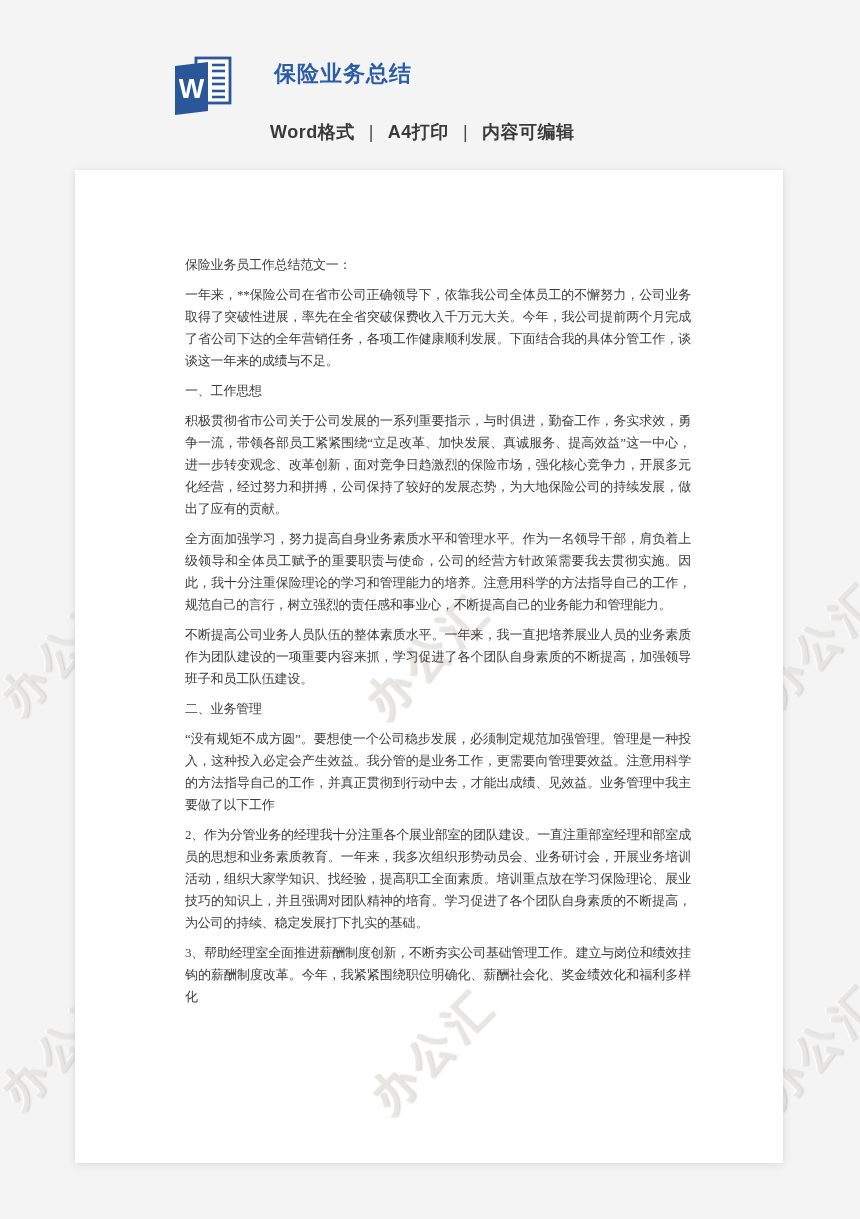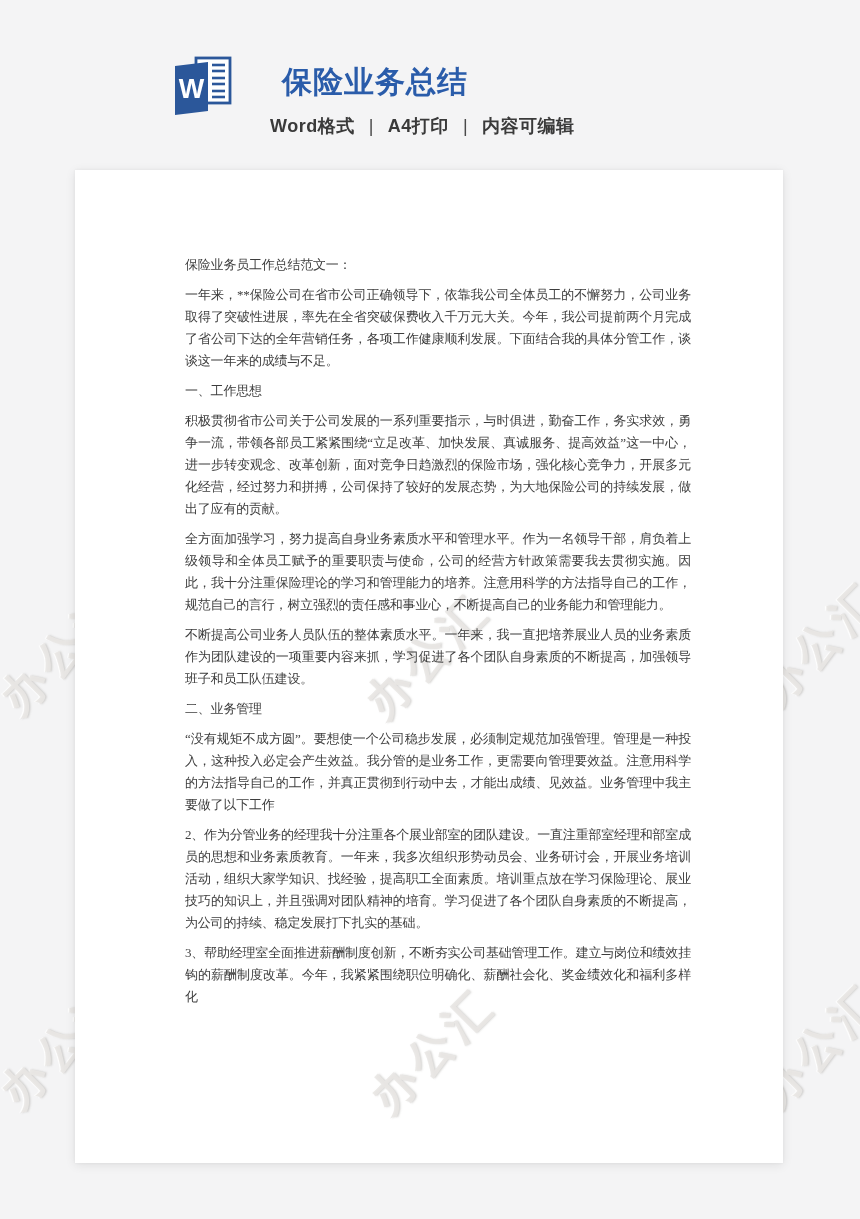--- a/index.html
+++ b/index.html
@@ -9,25 +9,25 @@
     background:#f4f4f5;
     overflow:hidden;
     font-family:"Liberation Sans", sans-serif;
   }
 
   
   .header { position:absolute; left:173px; top:53px; display:flex; align-items:flex-start; }
   .word-icon { width:60px; height:65px; flex:0 0 auto; }
   .header-text { margin-left:37px; }
   .doc-title {
-    font-size:30px; font-weight:bold; letter-spacing:1px;
-    color:#2a5caa; line-height:34px; margin:12px;
+    font-size:22px; font-weight:bold; letter-spacing:1px;
+    color:#2a5caa; line-height:34px; margin:4px;
   }
   .doc-features {
-    margin-top:15px; font-size:18px; font-weight:bold;
+    margin-top:29px; font-size:18px; font-weight:bold;
     color:#3a3a3a; letter-spacing:0.5px;
   }
   .doc-features .sep { margin:0 14px; color:#4a4a4a; font-weight:normal; }
 
   
   .wm {
     position:absolute;
     font-size:45px; font-weight:bold; white-space:nowrap;
     transform:rotate(-45deg); transform-origin:center;
     color:rgba(233,231,228,0.9);

